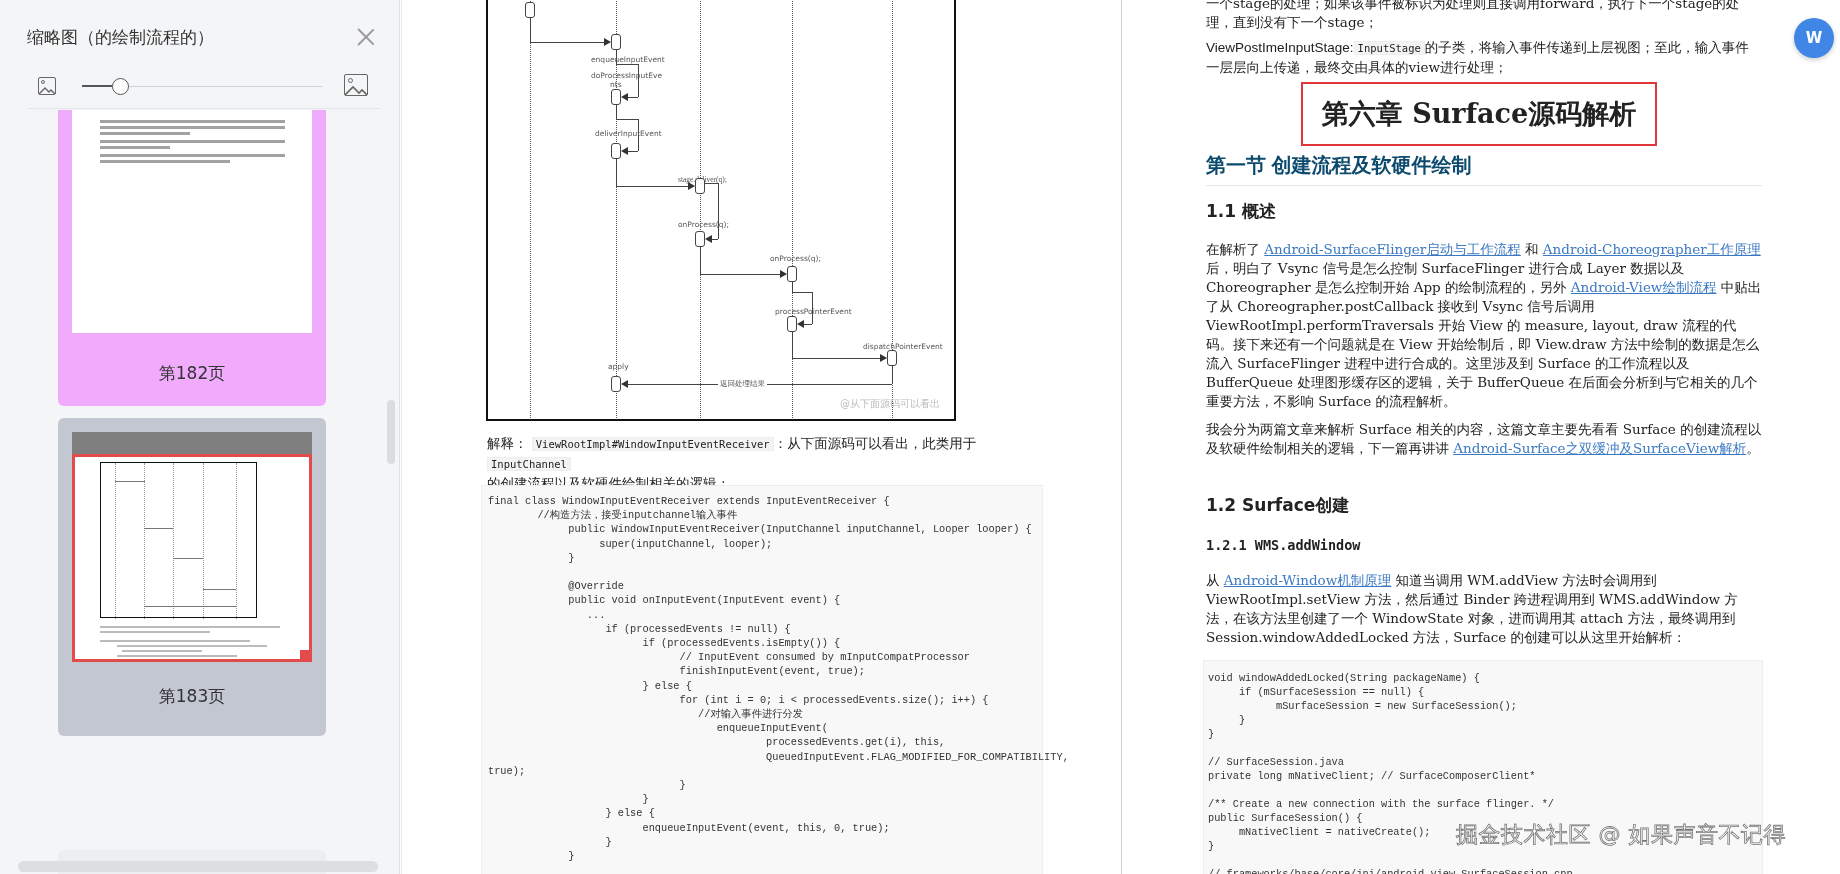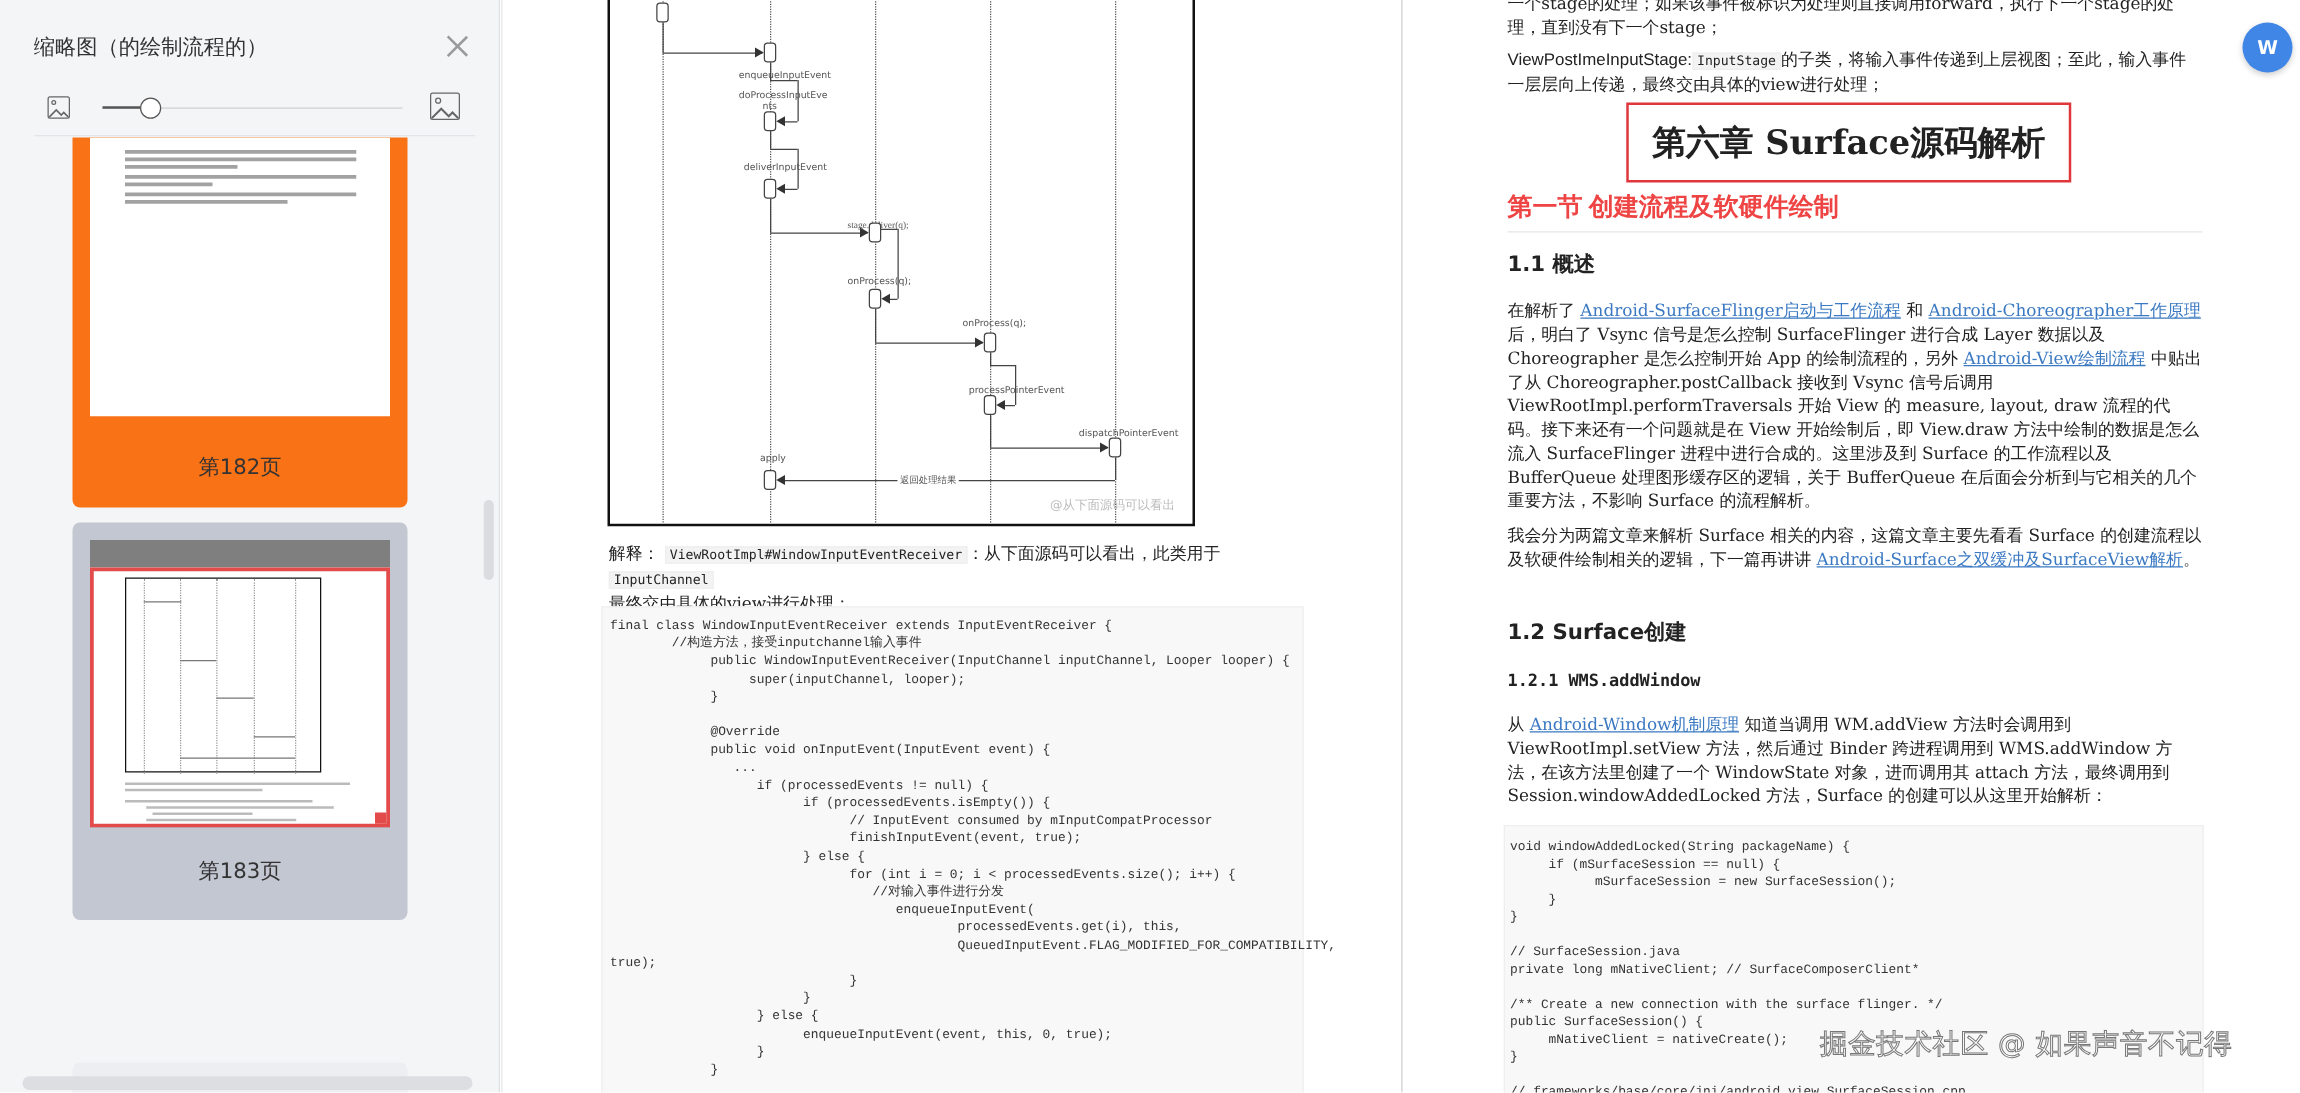--- a/index.html
+++ b/index.html
@@ -23,21 +23,21 @@
   .img-icon.small .sun { left: 2px; top: 2px; }
   .img-icon.large { left: 308px; top: 0; width: 24px; height: 22px; }
   .img-icon.large .sun { left: 3px; top: 3px; width: 5px; height: 5px; }
   .slider-track { position: absolute; left: 46px; top: 12px; width: 240px; height: 1px; background: #d0d0d0; }
   .slider-fill { position: absolute; left: 46px; top: 11px; width: 30px; height: 2px; background: #555; }
   .slider-thumb { position: absolute; left: 76px; top: 4px; width: 17px; height: 17px; border-radius: 50%; border: 1.4px solid #555; background: #fff; cursor: pointer; }
   .sidebar-divider { position: absolute; left: 28px; top: 108px; width: 352px; height: 1px; background: #e2e4e8; }
 
   .thumb-list { position: absolute; left: 0; top: 110px; width: 386px; height: 764px; overflow: hidden; }
   .thumb-card { position: absolute; left: 58px; width: 268px; border-radius: 6px; cursor: pointer; }
-  .thumb-card.p182 { top: -40px; height: 336px; background: #f97316; }
+  .thumb-card.p182 { top: -40px; height: 336px; background: #f0abfc; }
   .thumb-card.p183 { top: 308px; height: 318px; background: #c3c7d2; }
   .thumb-card.p184 { top: 740px; height: 40px; background: #eceef2; }
   .thumb-page { position: absolute; left: 14px; background: #fff; }
   .thumb-card.p182 .thumb-page { top: 40px; width: 240px; height: 223px; }
   .thumb-label { position: absolute; left: 0; width: 100%; text-align: center; font-family: "DejaVu Sans", sans-serif; font-size: 17px; color: #333; }
   .thumb-card.p182 .thumb-label { top: 292px; }
   .thumb-card.p183 .thumb-label { top: 267px; }
   .mini-text { position: absolute; left: 28px; width: 185px; height: 3px; background: #555; opacity: .55; }
   .mini-code { position: absolute; left: 28px; height: 2px; background: #777; opacity: .5; }
   .thumb183-page { position: absolute; left: 14px; top: 14px; width: 240px; height: 230px; background: #7e7f7e; overflow: hidden; }
@@ -67,21 +67,21 @@
 
   .codeblock { position: absolute; left: 481px; top: 485px; width: 562px; height: 400px; background: #f8f8f8; border: 1px solid #eeeeee; padding: 8px 6px; }
   .codeblock pre { font-family: "Liberation Mono", "DejaVu Sans Mono", monospace; font-size: 10.3px; line-height: 14.2px; color: #333; white-space: pre; }
 
   
   .rp { position: absolute; left: 1206px; width: 556px; font-size: 13.5px; line-height: 19px; color: #222; }
   .rp a { color: #3b79c2; text-decoration: underline; cursor: pointer; }
   .rp .mono { font-family: Liberation Sans, sans-serif; }
   .chapter-box { position: absolute; left: 1301px; top: 82px; width: 356px; height: 64px; border: 2.6px solid #e0373c; display: flex; align-items: center; justify-content: center; }
   .chapter-title { font-family: "DejaVu Serif", serif; font-size: 27px; font-weight: bold; color: #222; }
-  .h2 { position: absolute; left: 1206px; top: 152px; width: 556px; font-family: Liberation Serif, serif; font-weight: bold; font-size: 20px; color: #ef4444; padding-bottom: 6px; border-bottom: 1px solid #e6e6e6; }
+  .h2 { position: absolute; left: 1206px; top: 152px; width: 556px; font-family: Liberation Sans, sans-serif; font-weight: bold; font-size: 20px; color: #0c4a6e; padding-bottom: 6px; border-bottom: 1px solid #e6e6e6; }
   .h3 { position: absolute; left: 1206px; font-family: "DejaVu Sans", sans-serif; font-weight: bold; font-size: 17px; color: #222; }
   .h4 { position: absolute; left: 1206px; font-family: "DejaVu Sans Mono", monospace; font-weight: bold; font-size: 13.5px; color: #222; }
   .rcode { position: absolute; left: 1203px; top: 660px; width: 560px; height: 230px; background: #f8f8f8; border: 1px solid #eeeeee; padding: 10px 4px; }
   .rcode pre { font-family: "Liberation Mono", "DejaVu Sans Mono", monospace; font-size: 10.3px; line-height: 14px; color: #333; white-space: pre; }
 
   .float-btn { position: absolute; left: 1794px; top: 18px; width: 40px; height: 40px; border-radius: 50%; background: #3f86e6; display: flex; align-items: center; justify-content: center; cursor: pointer; box-shadow: 0 2px 5px rgba(0,0,0,.2); }
   .float-btn span { color: #fff; font-family: "DejaVu Sans", sans-serif; font-size: 15px; font-weight: bold; }
   .footer-watermark { position: absolute; left: 1456px; top: 820px; font-family: "DejaVu Sans", sans-serif; font-size: 22px; color: #fff; -webkit-text-stroke: 0.8px #777; letter-spacing: 0.5px; white-space: nowrap; }
 </style>
 </head>
@@ -236,21 +236,21 @@
   <div class="arrowhead left" style="left:133px; top:382px;"></div>
   <div class="dlabel" style="left:230px; top:381px; background:#fff; padding:0 2px;">返回处理结果</div>
   <div class="dlabel" style="left:120px; top:364px;">apply</div>
   <div class="act" style="left:123px; top:378px;"></div>
 
   <div class="watermark-d">@从下面源码可以看出</div>
 </div>
 
 <div class="explain">
   <span>解释：</span>&nbsp;<span class="inline-code">ViewRootImpl#WindowInputEventReceiver</span><span>：从下面源码可以看出，此类用于</span><span class="inline-code">InputChannel</span><br>
-  <span>最终交由具体的view进行处理；</span>
+  <span>的创建流程以及软硬件绘制相关的逻辑；</span>
 </div>
 
 <div class="codeblock">
   <pre>final class WindowInputEventReceiver extends InputEventReceiver {
         //构造方法，接受inputchannel输入事件
              public WindowInputEventReceiver(InputChannel inputChannel, Looper looper) {
                   super(inputChannel, looper);
              }
 
              @Override

